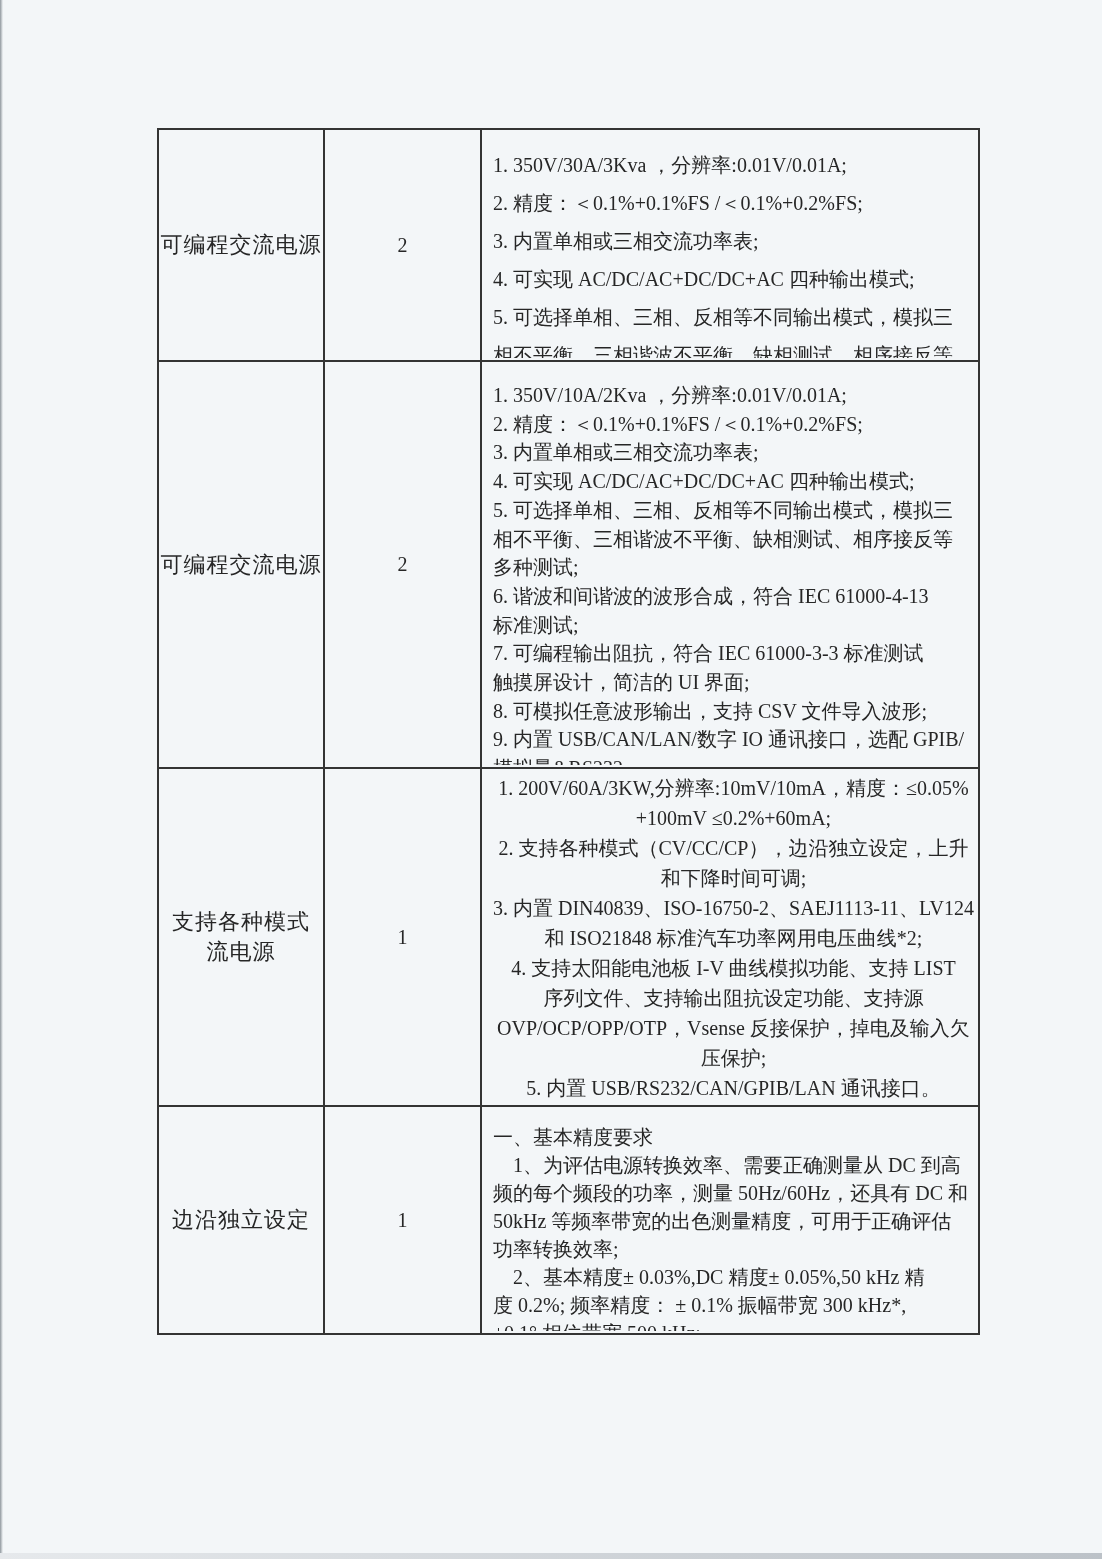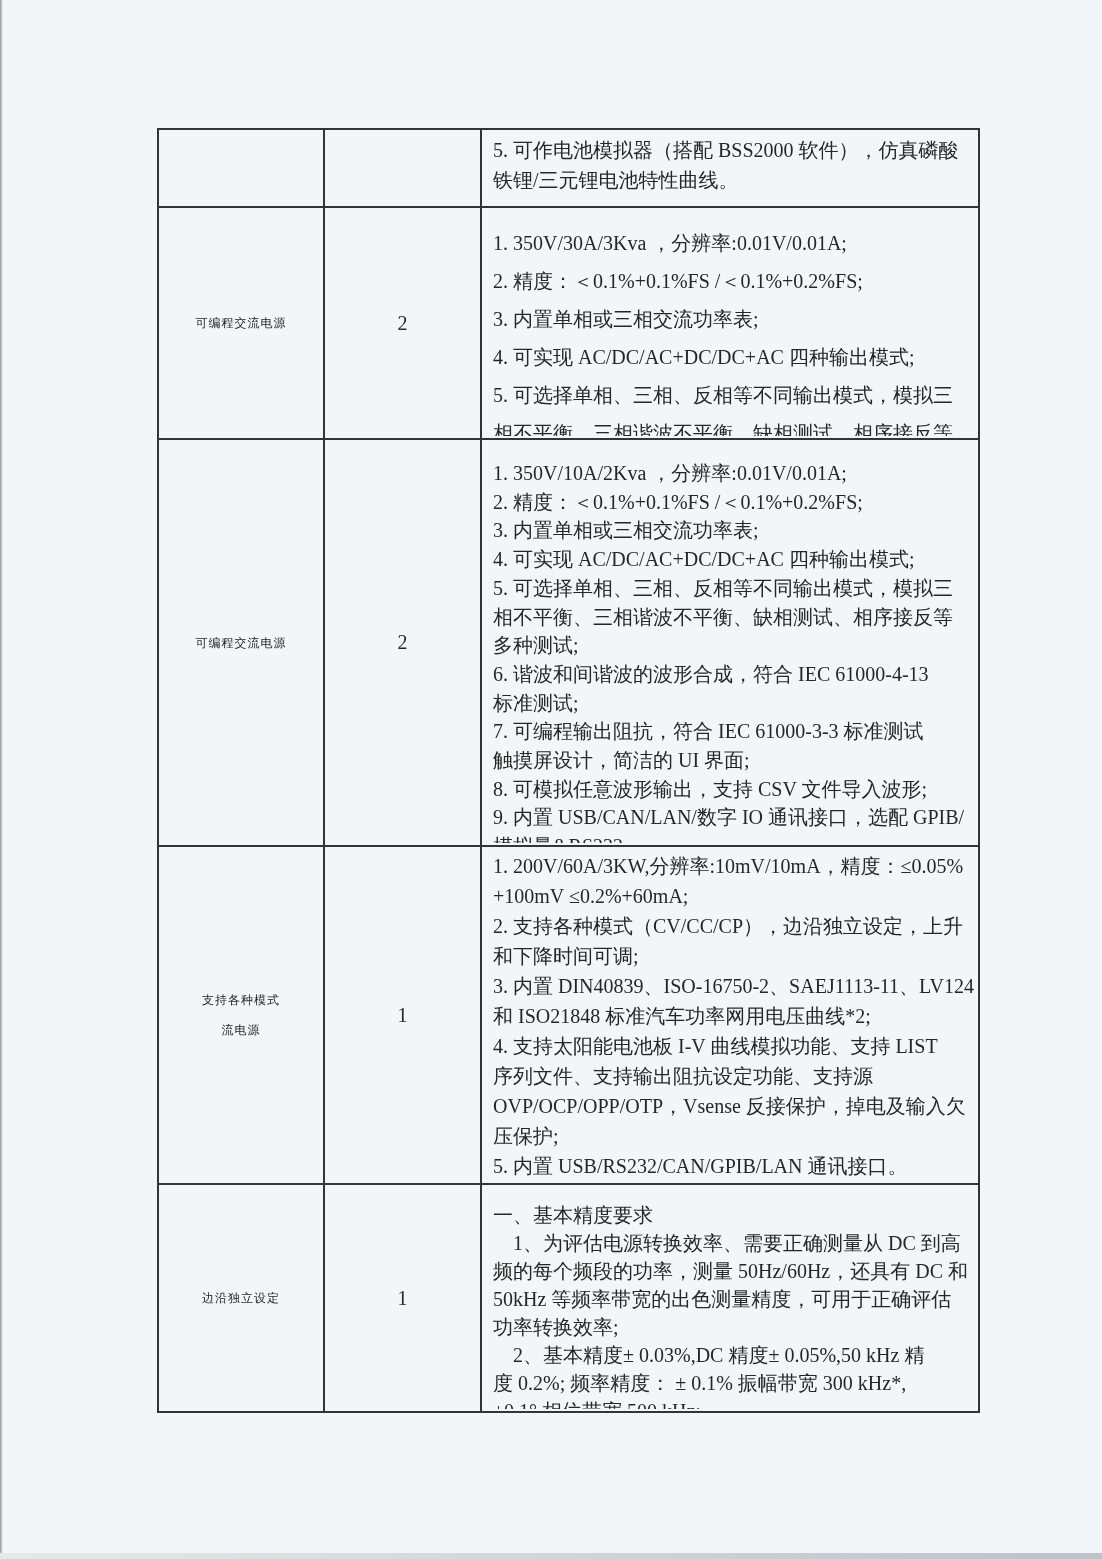--- a/index.html
+++ b/index.html
@@ -35,21 +35,21 @@
   }
   .spec-table td {
     border: 2px solid #343434;
     padding: 0;
     overflow: hidden;
   }
   .name-cell {
     width: 164px;
     text-align: center;
     vertical-align: middle;
-    font-size: 12px;
+    font-size: 22px;
     letter-spacing: 1px;
     line-height: 30px;
     white-space: pre-line;
   }
   .qty-cell {
     width: 155px;
     text-align: center;
     vertical-align: middle;
     font-size: 20px;
   }
@@ -65,41 +65,33 @@
     box-sizing: border-box;
   }
   tr.r0 { height: 78px; }
   tr.r1 { height: 232px; }
   tr.r2 { height: 407px; }
   tr.r3 { height: 338px; }
   tr.r4 { height: 228px; }
   .r0 .spec-text { height: 74px;  line-height: 30px;   padding-top: 5px; }
   .r1 .spec-text { height: 228px; line-height: 38px; padding-top: 16px; }
   .r2 .spec-text { height: 403px; line-height: 28.7px; padding-top: 19px; }
-  .r3 .spec-text { height: 334px; line-height: 30px;   padding-top: 4px; }
+  .r3 .spec-text { height: 334px; line-height: 30px;   padding-top: 4px; text-align: center; }
   .r4 .spec-text { height: 224px; line-height: 28px;   padding-top: 16px; }
 </style>
 </head>
 <body>
 
 <div class="page">
 
   <div class="scan-left-line"></div>
   <div class="scan-bottom-band"></div>
 
   <table class="spec-table">
     <tbody>
-      <tr class="r0">
-        <td class="name-cell"></td>
-        <td class="qty-cell"></td>
-        <td class="spec-cell">
-          <div class="spec-text">5. 可作电池模拟器（搭配 BSS2000 软件），仿真磷酸
-铁锂/三元锂电池特性曲线。</div>
-        </td>
-      </tr>
       <tr class="r1">
         <td class="name-cell">可编程交流电源</td>
         <td class="qty-cell">2</td>
         <td class="spec-cell">
           <div class="spec-text">1. 350V/30A/3Kva ，分辨率:0.01V/0.01A;
 2. 精度：＜0.1%+0.1%FS /＜0.1%+0.2%FS;
 3. 内置单相或三相交流功率表;
 4. 可实现 AC/DC/AC+DC/DC+AC 四种输出模式;
 5. 可选择单相、三相、反相等不同输出模式，模拟三
 相不平衡、三相谐波不平衡、缺相测试、相序接反等

